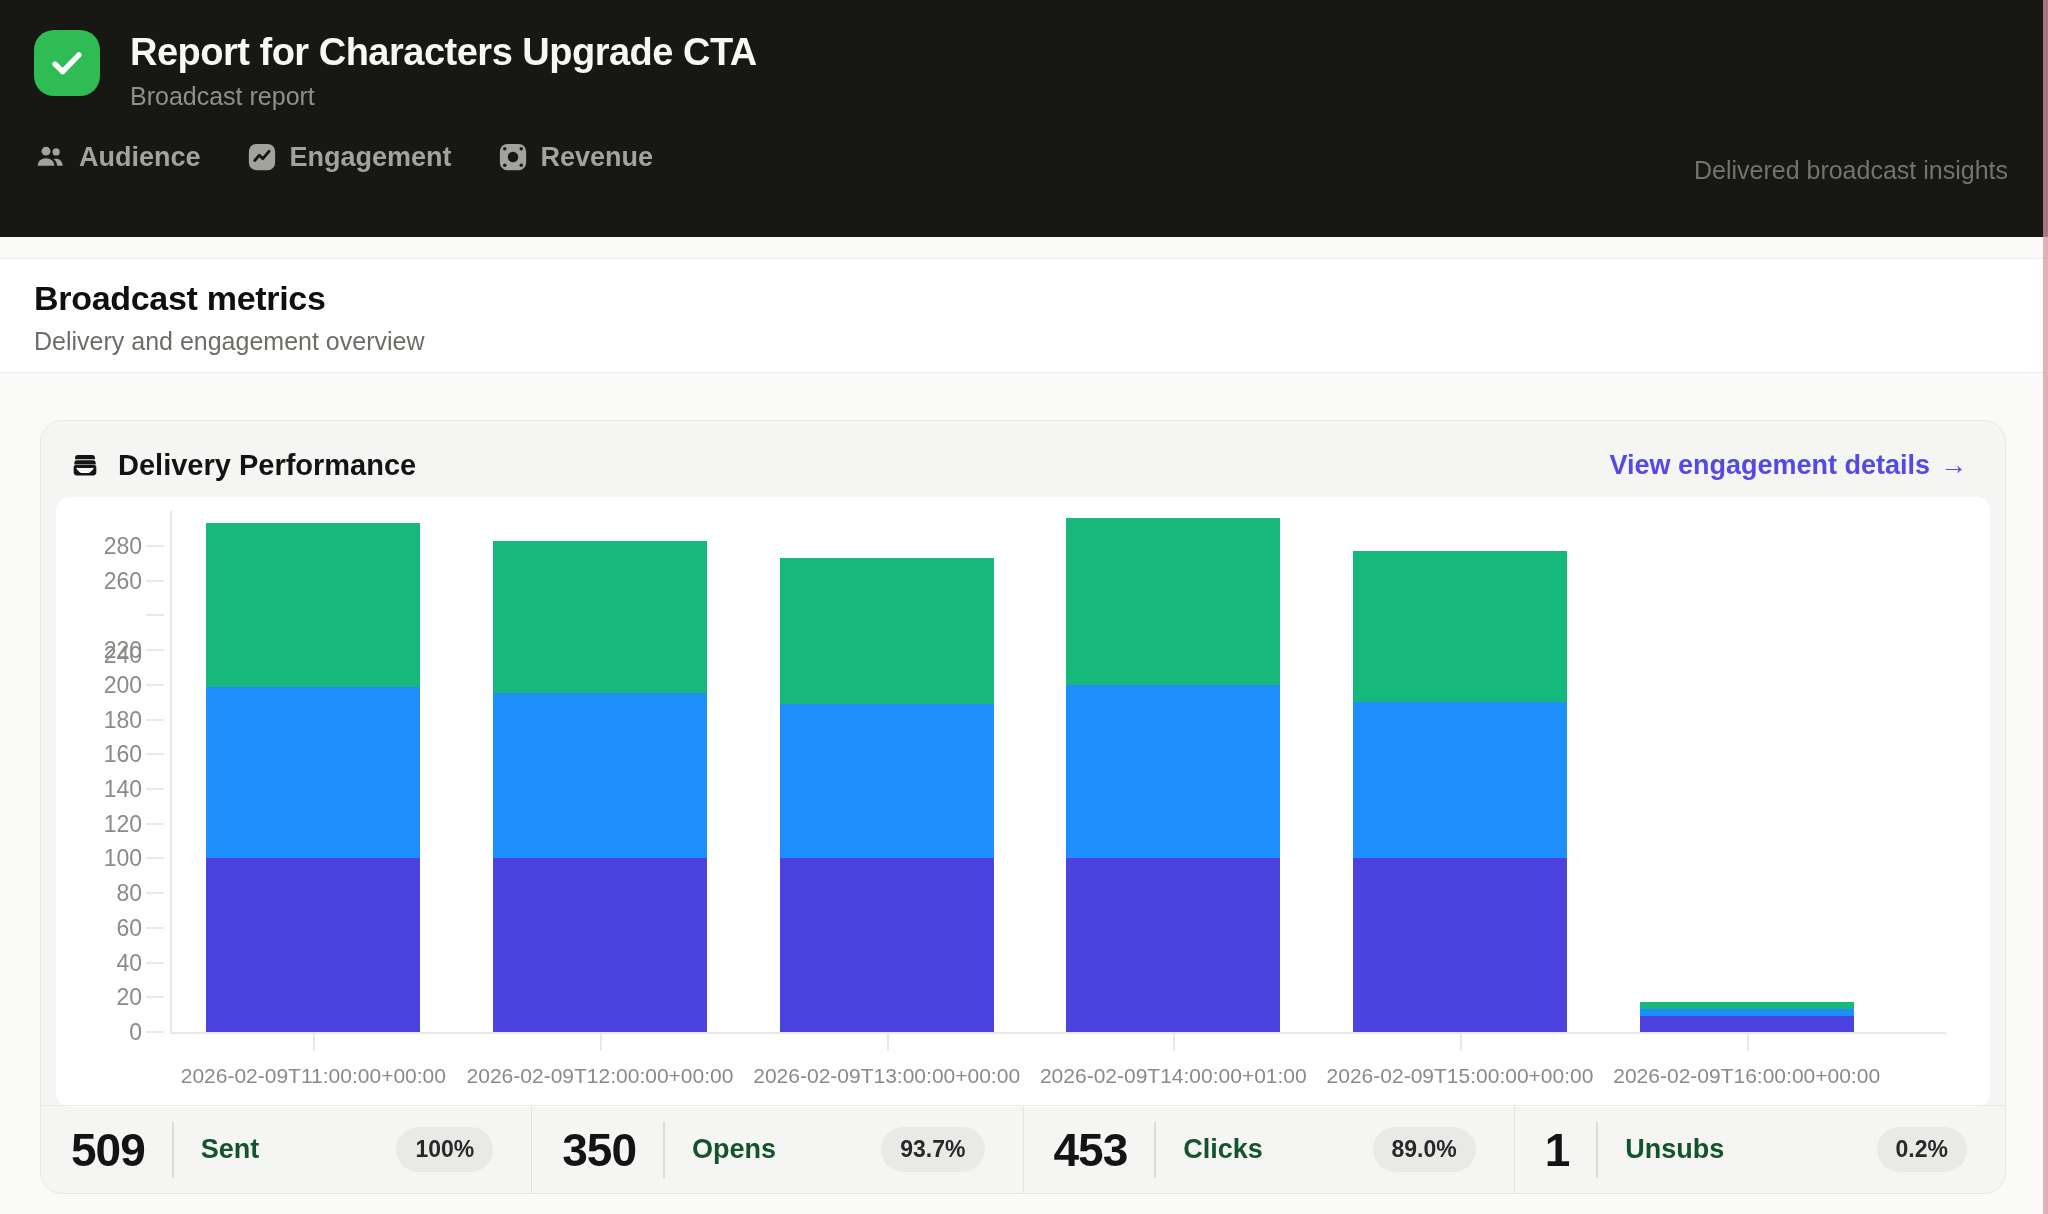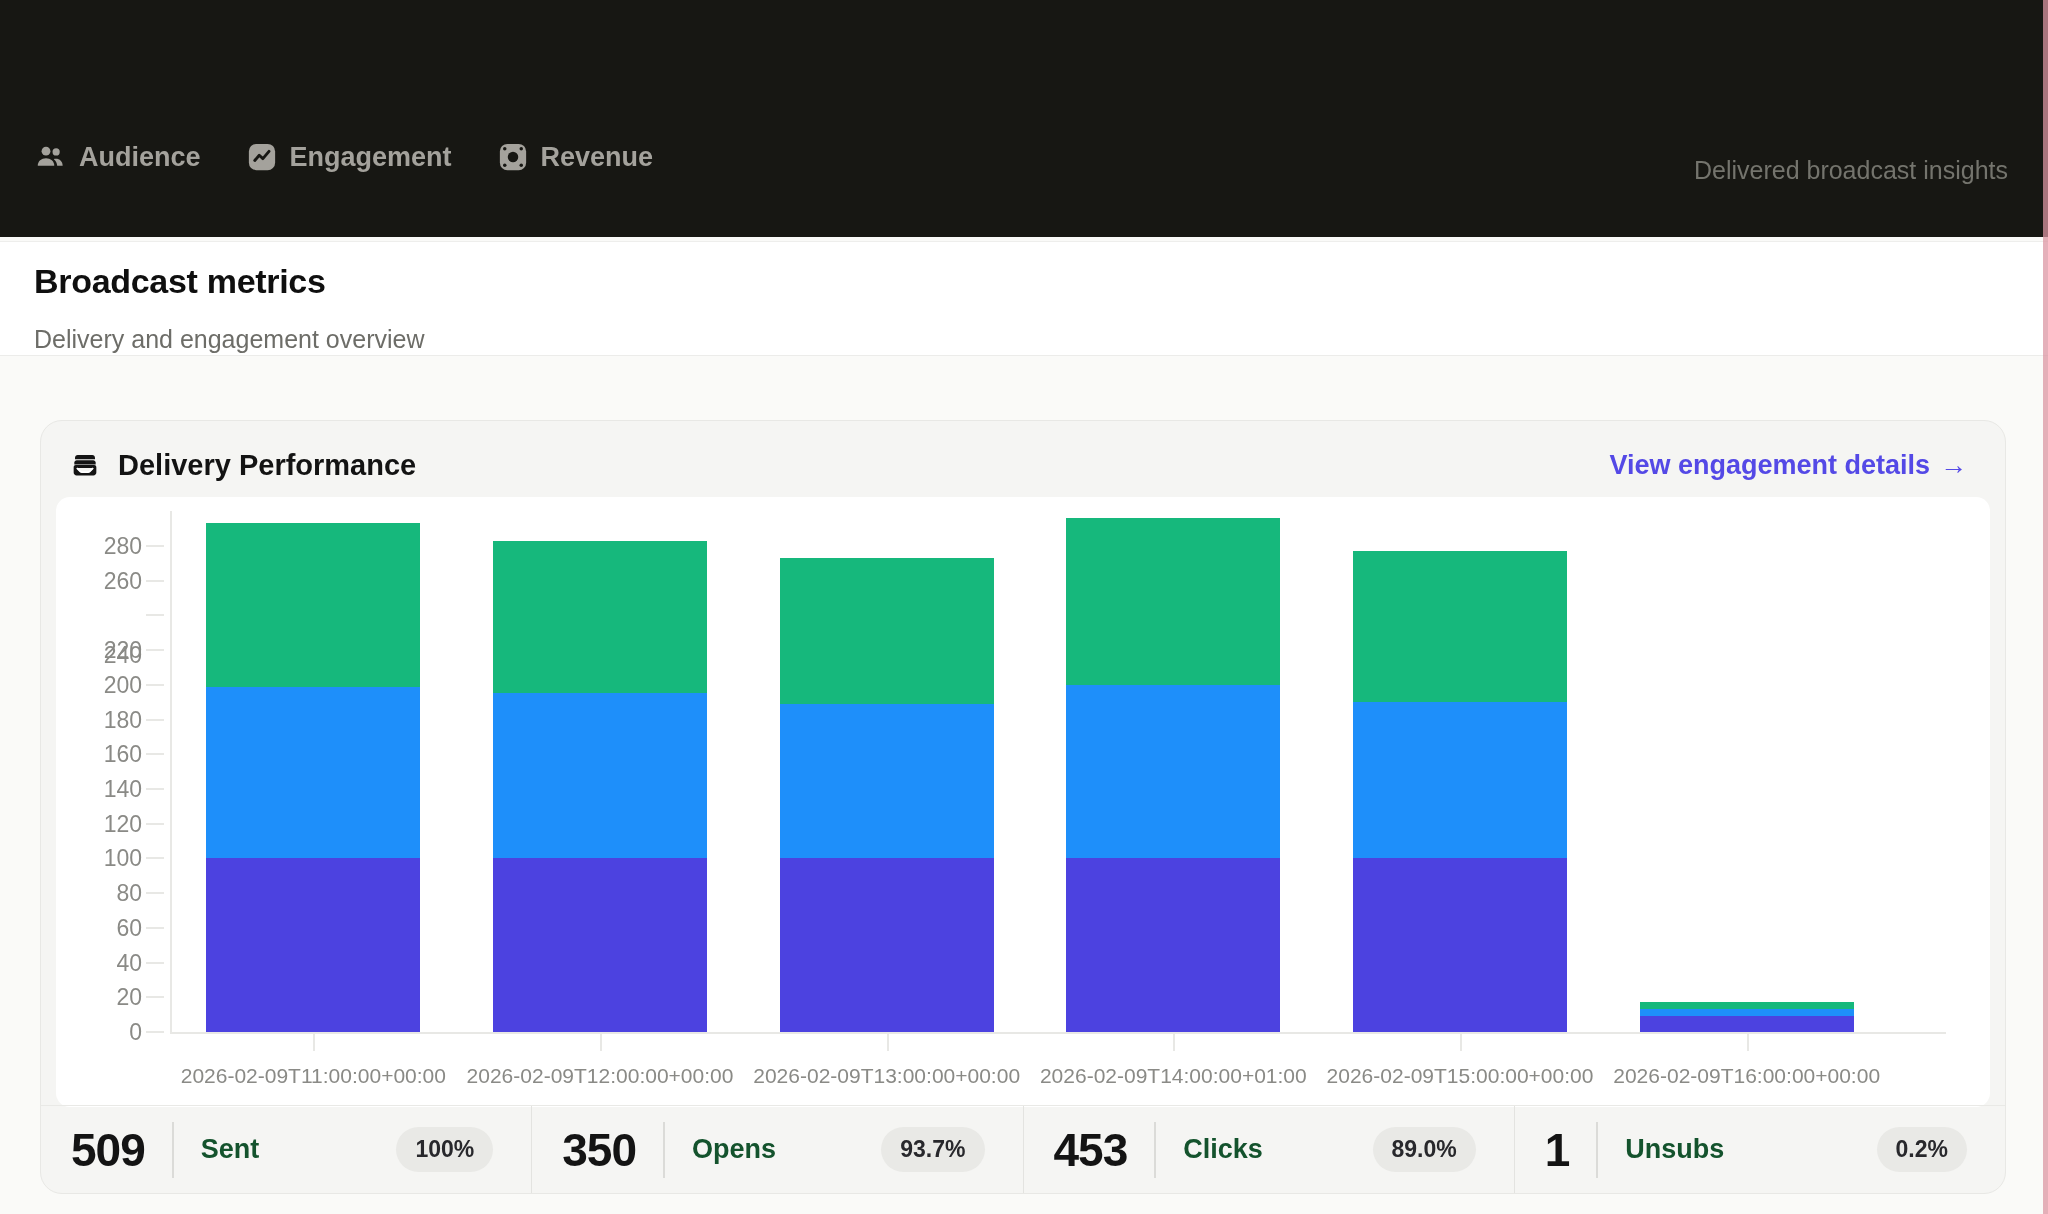--- a/index.html
+++ b/index.html
@@ -34,26 +34,26 @@
   }
   .tab-chip {
     width: 37px; height: 37px; border-radius: 11px; background: #23231f;
     display: flex; align-items: center; justify-content: center; flex: none;
   }
   .tab-ico { display: flex; align-items: center; justify-content: center; flex: none; }
   .hdr-note { position: absolute; right: 40px; top: 156px; font-size: 25px; color: #74746d; }
 
   
   .band {
-    position: absolute; left: 0; top: 241px; width: 100%; height: 115px;
+    position: absolute; left: 0; top: 258px; width: 100%; height: 115px;
     background: #ffffff; border-top: 1px solid #eeeeec; border-bottom: 1px solid #ececea;
     padding: 20px 0 0 34px;
   }
   .band h2 { font-size: 34px; font-weight: 700; color: #0f0f0f; letter-spacing: -0.3px; }
-  .band p { font-size: 25px; color: #6d6d68; margin-top: 24px; }
+  .band p { font-size: 25px; color: #6d6d68; margin-top: 9px; }
 
   
   .card {
     position: absolute; left: 40px; top: 420px; width: 1966px; height: 774px;
     background: #f5f5f3; border: 1px solid #e8e8e5; border-radius: 22px;
   }
   .card-hd {
     position: absolute; left: 28px; right: 38px; top: 22px; height: 44px;
     display: flex; align-items: center; justify-content: space-between;
   }
@@ -89,20 +89,31 @@
   }
 
   .edge-line { position: absolute; right: 0; top: 0; width: 5px; height: 100%; background: rgba(220,150,163,0.75); }
 </style>
 </head>
 <body>
 
 <div class="page">
 
   <header class="hdr">
+    <div class="hdr-top">
+      <div class="status-icon">
+        <svg width="42" height="42" viewBox="0 0 24 24" fill="none">
+          <path d="M5.2 12.6l4.3 4.3L18.8 7.4" stroke="#ffffff" stroke-width="3.1" stroke-linecap="round" stroke-linejoin="round"></path>
+        </svg>
+      </div>
+      <div class="title-block">
+        <h1>Report for Characters Upgrade CTA</h1>
+        <div class="sub">Broadcast report</div>
+      </div>
+    </div>
 
     <nav class="tabs">
       <div class="tab">
         <span class="tab-ico">
           <svg width="32" height="32" viewBox="0 0 24 24" fill="#a4a29c">
             <circle cx="9" cy="7.6" r="3.3"></circle>
             <path d="M2.8 18.6c0-3.4 2.8-5.6 6.2-5.6s6.2 2.2 6.2 5.6z"></path>
             <circle cx="16.6" cy="8.2" r="2.7"></circle>
             <path d="M16.4 13.3c2.9 0 5.1 2 5.1 5.3h-4.1c-.2-2.2-1.1-3.9-2.5-5 0 0 .8-.3 1.5-.3z"></path>
           </svg>

